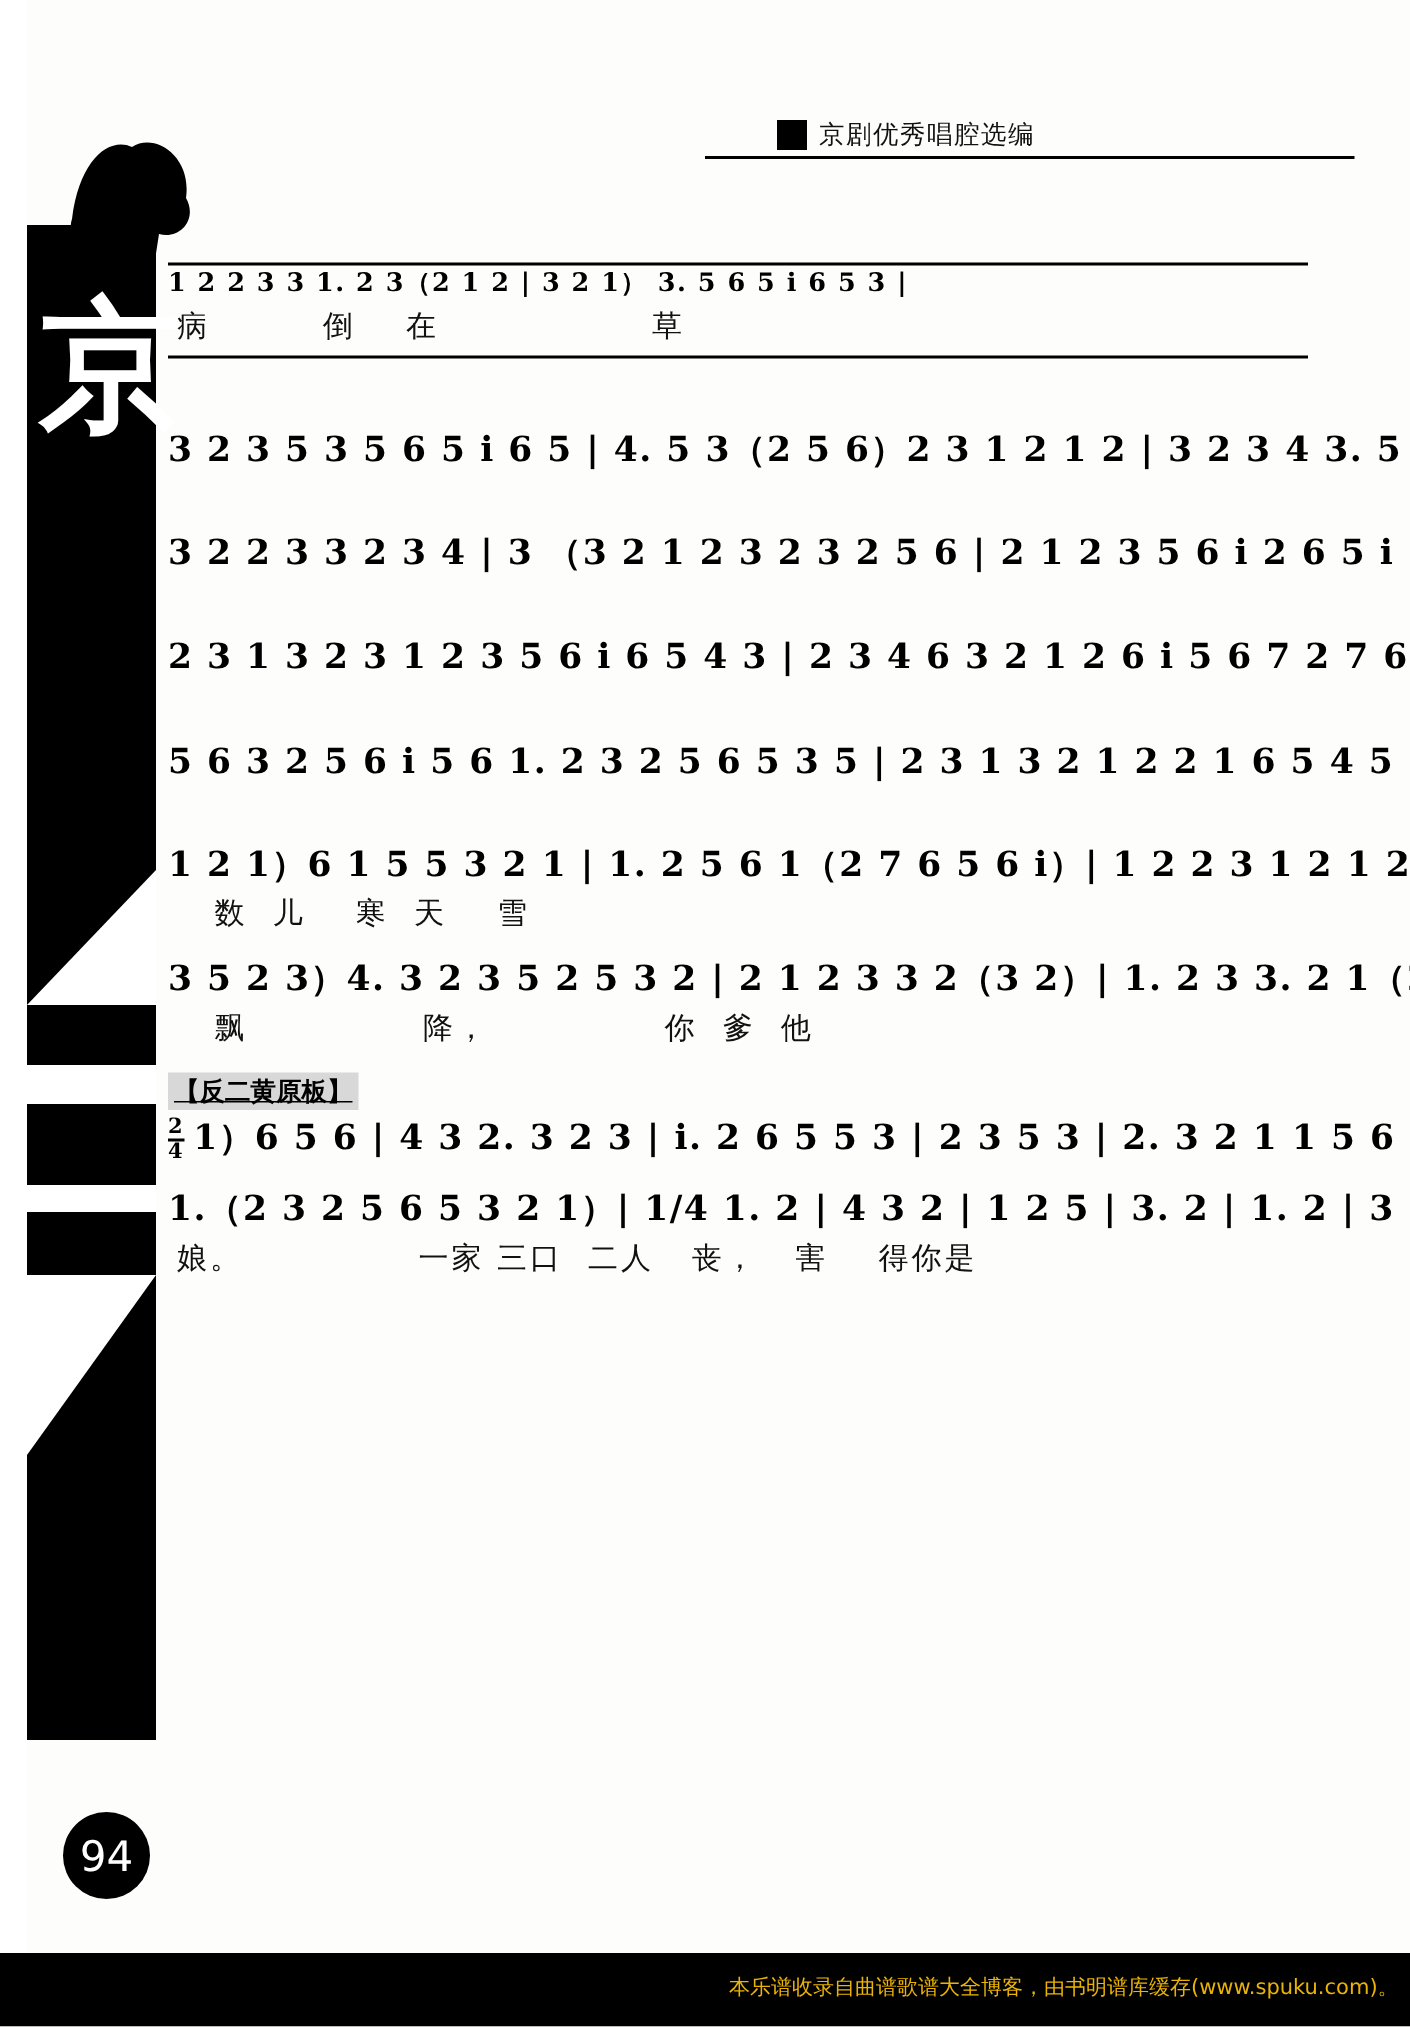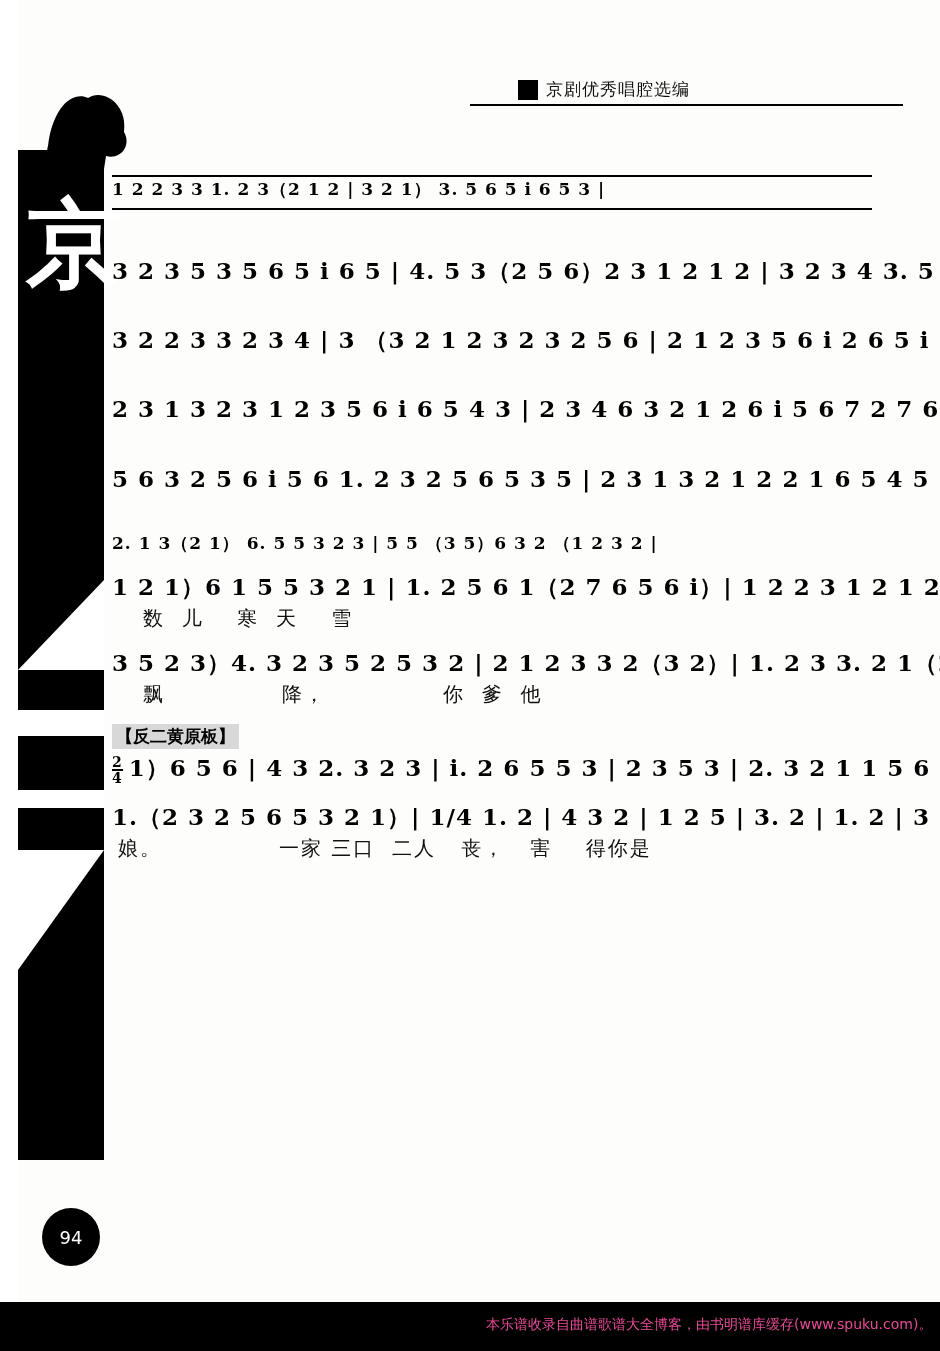--- a/index.html
+++ b/index.html
@@ -75,42 +75,43 @@
     font-family:"DejaVu Sans", sans-serif;
     font-size:20px;color:#111;white-space:pre;
     letter-spacing:2px;margin-top:2px;
     margin-left:6px;
   }
   .tag{
     font-family:"DejaVu Sans", sans-serif;
     font-size:17px;font-weight:bold;color:#000;
     background:#d8d8d8;display:inline-block;padding:1px 4px;
     margin-bottom:2px;
+    text-decoration:underline;
   }
   .meter{
     display:inline-block;font-size:14px;line-height:1.05;
     vertical-align:middle;text-align:center;margin-right:6px;
     font-family:"DejaVu Serif", serif;font-weight:bold;
   }
   .meter span{display:block;}
   .meter .den{border-top:2px solid #000;}
   
   .pagenum{
     position:absolute;left:42px;top:1208px;
     width:58px;height:58px;border-radius:50%;background:#000;
     color:#fff;display:flex;align-items:center;justify-content:center;
-    font-family:"DejaVu Sans", sans-serif;font-size:18px;
+    font-family:"DejaVu Sans", sans-serif;font-size:28px;
   }
   
   .footer{
     position:absolute;left:0;top:1302px;width:940px;height:49px;background:#000;
   }
   .footer .ftxt{
     position:absolute;left:486px;top:14px;
-    color:#ec4899;font-family:"DejaVu Sans", sans-serif;font-size:14px;
+    color:#eab308;font-family:"DejaVu Sans", sans-serif;font-size:14px;
     white-space:nowrap;
     text-align:right;
   }
   .left-white-strip{
     position:absolute;left:0;top:0;width:18px;height:1351px;background:#fff;
   }
 </style>
 </head>
 <body>
 
@@ -136,20 +137,21 @@
     <span class="htxt">京剧优秀唱腔选编</span>
   </div>
   <div class="header-rule"></div>
 
   <div class="score">
 
     <div class="sysrule"></div>
 
     <div class="system">
       <div class="notes">1 2   2 3    3 1. 2    3（2 1 2    | 3 2 1）  3. 5  6 5 i   6 5 3  |</div>
+      <div class="lyrics">病         倒    在                 草</div>
     </div>
 
     <div class="sysrule"></div>
 
 
     <div style="height:44px"></div>
 
     <div class="system" style="margin-bottom:36px">
       <div class="notes" style="font-size:23px">3 2  3 5 3 5  6 5 i  6 5 | 4. 5 3（2 5 6）2 3 1 2 1 2 | 3 2 3 4   3. 5 3 2 1. 2 1 2 |</div>
     </div>
@@ -160,21 +162,20 @@
 
     <div class="system" style="margin-bottom:36px">
       <div class="notes" style="font-size:23px">2 3 1 3    2 3 1 2    3 5 6 i    6 5 4 3  | 2 3 4 6   3 2 1 2    6 i 5 6    7 2 7 6 |</div>
     </div>
 
     <div class="system" style="margin-bottom:36px">
       <div class="notes" style="font-size:23px">5 6 3 2    5 6 i 5    6 1. 2    3 2 5 6 5 3 5 | 2 3 1 3    2 1 2    2 1 6 5    4 5 3）|</div>
     </div>
 
     <div class="system" style="margin-bottom:14px">
-      <div class="notes">2. 1    3（2 1）    6. 5    5 3 2 3 | 5 5    （3 5）6  3 2    （1 2 3 2 |</div>
     </div>
 
     <div class="system" style="margin-bottom:14px">
       <div class="notes" style="font-size:23px">1 2 1）6 1 5 5 3 2 1  | 1. 2 5 6 1（2 7 6 5 6 i）| 1 2 2 3 1 2 1 2 3（2 1 2 |</div>
       <div class="lyrics">   数  儿    寒  天    雪</div>
     </div>
 
     <div class="system" style="margin-bottom:16px">
       <div class="notes" style="font-size:23px">3 5 2 3）4. 3 2 3 5  2 5 3 2 | 2  1    2 3 3 2（3 2）| 1. 2 3    3. 2 1（2 3 2 |</div>
       <div class="lyrics">   飘              降，              你  爹  他</div>

